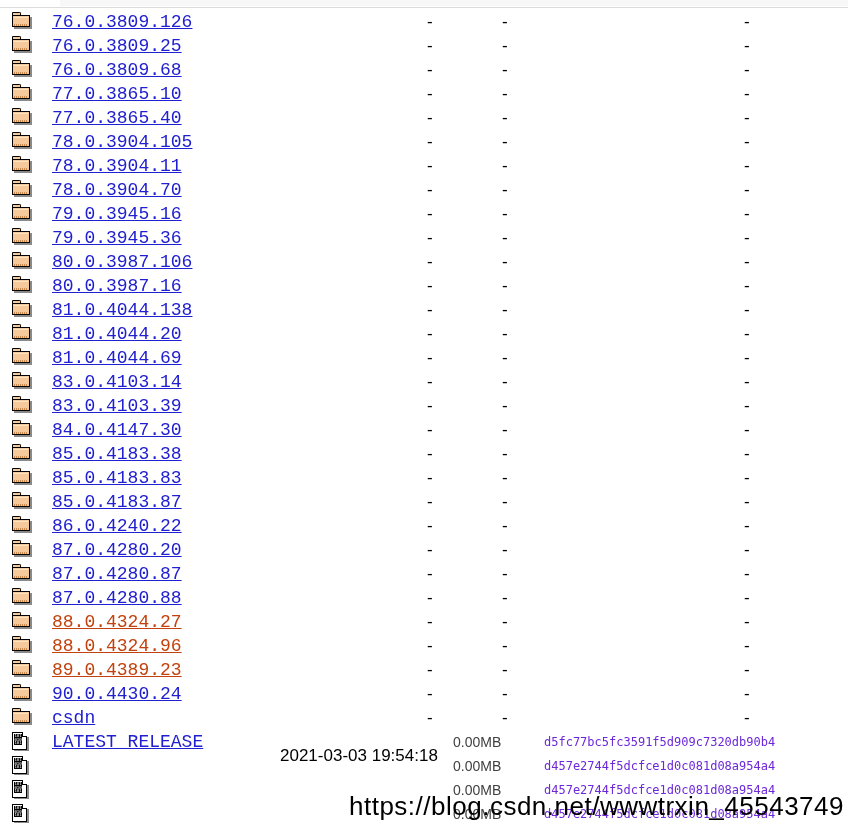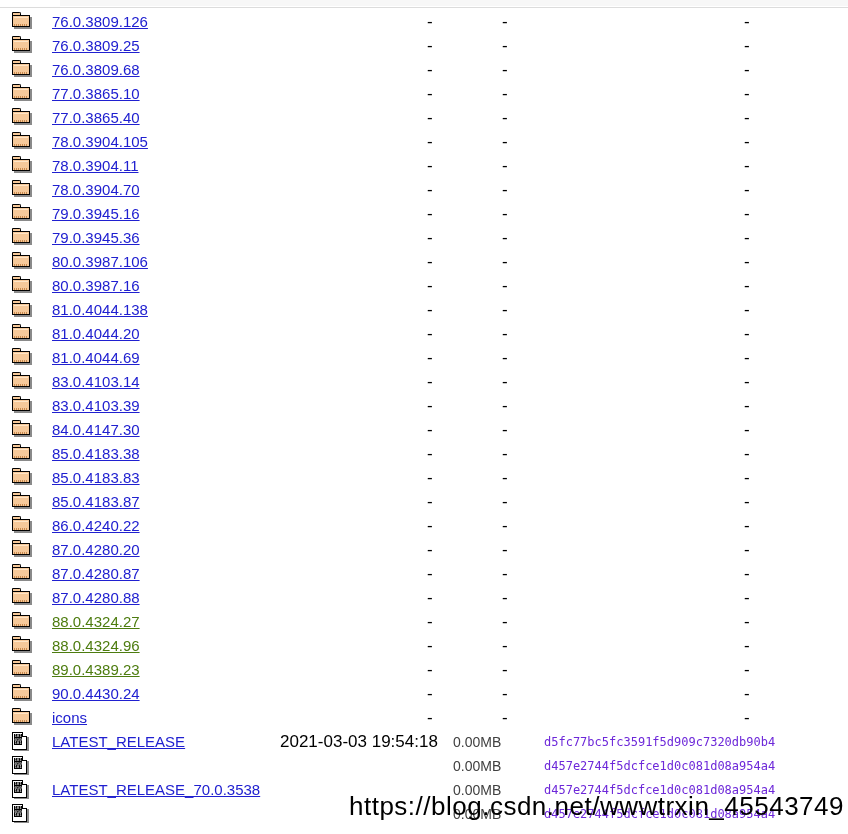--- a/index.html
+++ b/index.html
@@ -157,32 +157,33 @@
     left: 2px; top: 17px;
     width: 15px; height: 2px;
     background: #8a8a8a;
   }
 
   
   .name {
     position: absolute;
     left: 52px;
     top: 0;
-    font-size: 15px;
+    font-size: 18px;
     color: #2020d0;
     text-decoration: underline;
     cursor: pointer;
-  }
-  .name.visited { color: #4d7c0f; }
+    font-family: Liberation Mono, monospace;
+  }
+  .name.visited { color: #c2410c; }
 
   
   .col-date {
     position: absolute;
     left: 280px;
-    top: 0;
+    top: 14px;
     font-size: 17px;
     color: #000;
   }
   .col-size {
     position: absolute;
     left: 453px;
     top: 0;
     font-size: 14px;
     color: #404040;
   }
@@ -435,40 +436,39 @@
     </div>
     <div class="row">
       <div class="icon-cell"><span class="folder-icon"><span class="shadow-r"></span><span class="shadow-b"></span><span class="tab"></span><span class="body"></span><span class="hilite"></span><span class="dots"></span></span></div>
       <a class="name" href="#">90.0.4430.24</a>
       <span class="dash d1">-</span>
       <span class="dash d2">-</span>
       <span class="dash d3">-</span>
     </div>
     <div class="row">
       <div class="icon-cell"><span class="folder-icon"><span class="shadow-r"></span><span class="shadow-b"></span><span class="tab"></span><span class="body"></span><span class="hilite"></span><span class="dots"></span></span></div>
-      <a class="name" href="#">icons</a>
+      <a class="name" href="#">csdn</a>
       <span class="dash d1">-</span>
       <span class="dash d2">-</span>
       <span class="dash d3">-</span>
     </div>
     <div class="row">
       <div class="icon-cell"><span class="file-icon"><span class="shadow-r"></span><span class="shadow-b"></span><span class="page"></span><span class="fold"></span><span class="bits">101<br>010<br>101</span></span></div>
       <a class="name" href="#">LATEST_RELEASE</a>
       <span class="col-date">2021-03-03 19:54:18</span>
       <span class="col-size">0.00MB</span>
       <span class="col-hash">d5fc77bc5fc3591f5d909c7320db90b4</span>
     </div>
     <div class="row">
       <div class="icon-cell"><span class="file-icon"><span class="shadow-r"></span><span class="shadow-b"></span><span class="page"></span><span class="fold"></span><span class="bits">101<br>010<br>101</span></span></div>
       <span class="col-size">0.00MB</span>
       <span class="col-hash">d457e2744f5dcfce1d0c081d08a954a4</span>
     </div>
     <div class="row">
       <div class="icon-cell"><span class="file-icon"><span class="shadow-r"></span><span class="shadow-b"></span><span class="page"></span><span class="fold"></span><span class="bits">101<br>010<br>101</span></span></div>
-      <a class="name" href="#">LATEST_RELEASE_70.0.3538</a>
       <span class="col-size">0.00MB</span>
       <span class="col-hash">d457e2744f5dcfce1d0c081d08a954a4</span>
     </div>
     <div class="row">
       <div class="icon-cell"><span class="file-icon"><span class="shadow-r"></span><span class="shadow-b"></span><span class="page"></span><span class="fold"></span><span class="bits">101<br>010<br>101</span></span></div>
       <span class="col-size">0.00MB</span>
       <span class="col-hash">d457e2744f5dcfce1d0c081d08a954a4</span>
     </div>
   </div>
 

